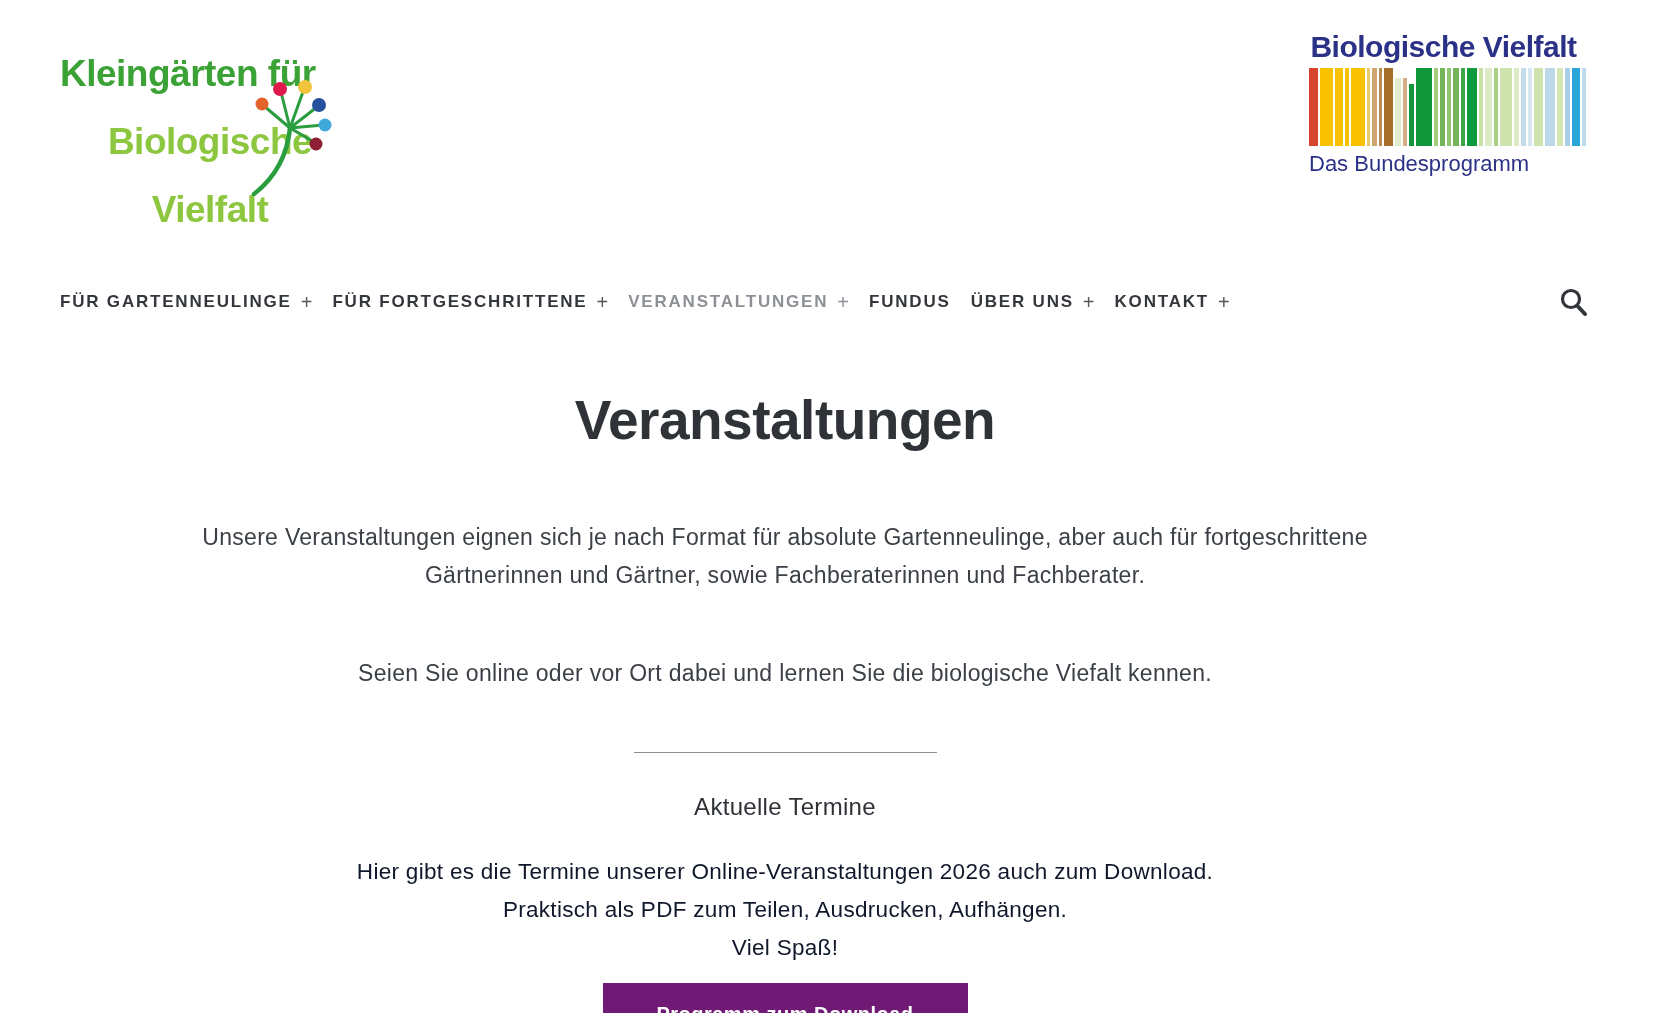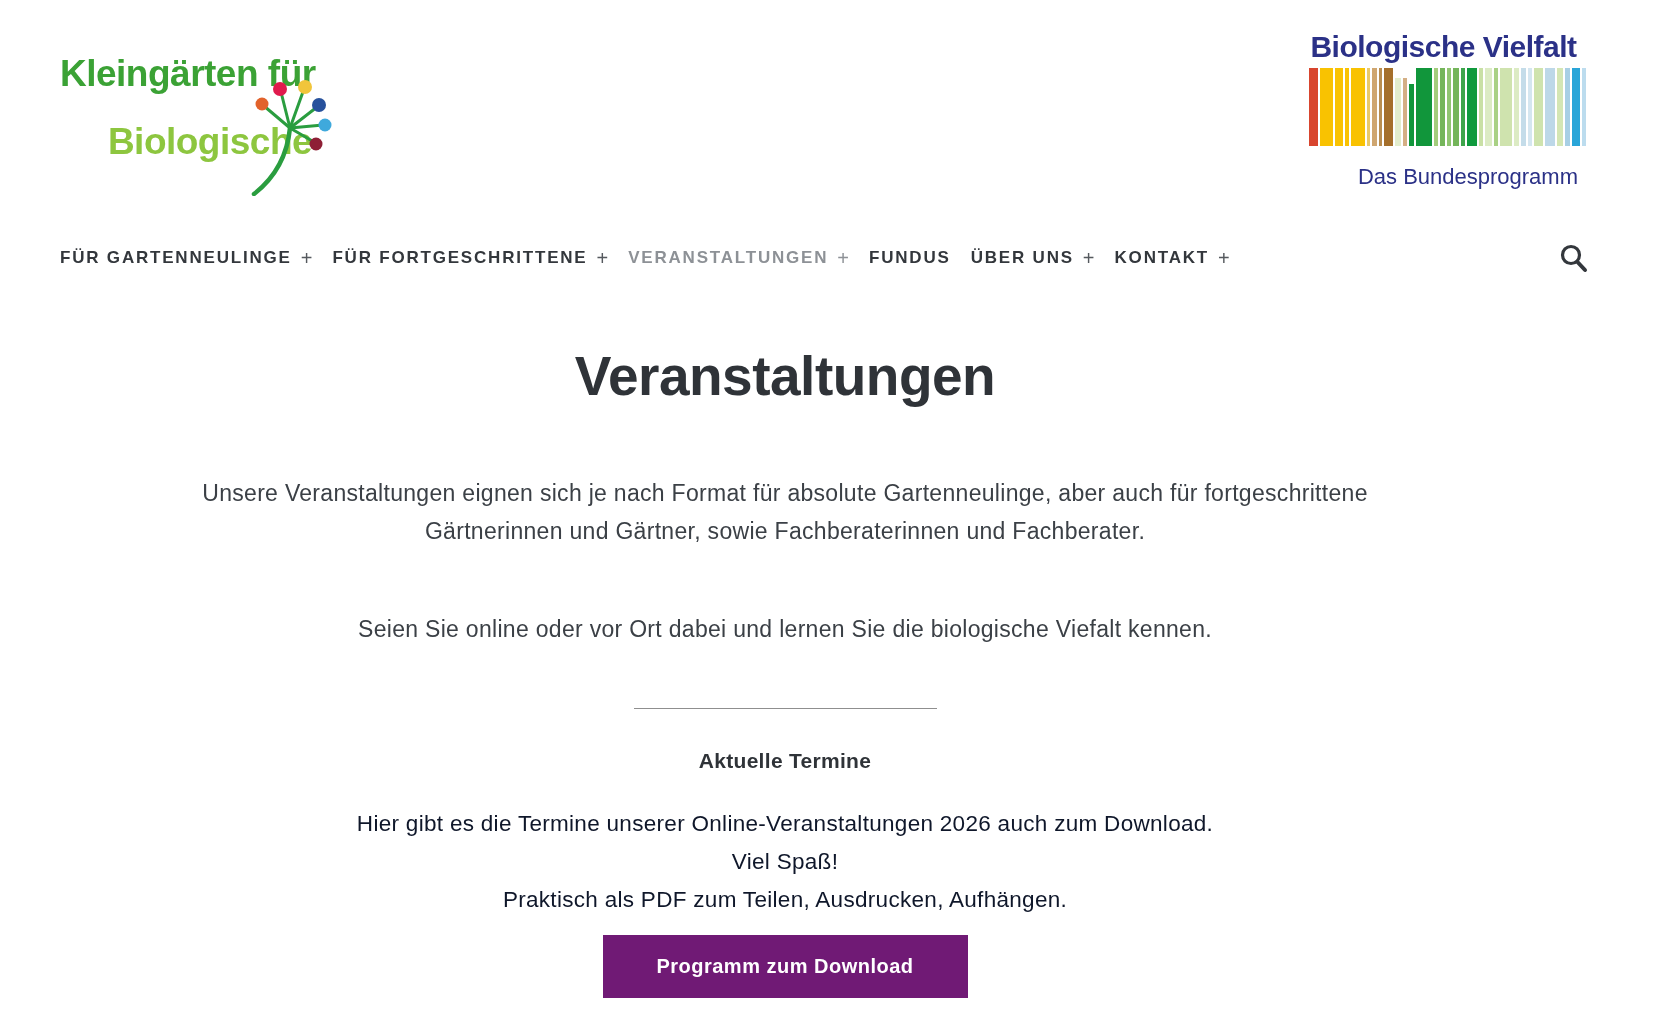--- a/index.html
+++ b/index.html
@@ -51,24 +51,23 @@
   }
   .barcode {
     margin-top: 4px;
     height: 78px;
     display: flex;
     align-items: flex-start;
     gap: 2px;
   }
   .barcode .bar { height: 100%; flex: 0 0 auto; }
   .plogo-sub {
-    margin-top: 18px;
+    margin-top: 5px;
     color: #2b3187;
     font-size: 22px;
-    text-align: right;
   }
 
   
   .nav {
     display: flex;
     align-items: center;
     gap: 20px;
     padding: 0 73px 0 60px;
     margin-top: 48px;
     height: 40px;
@@ -123,22 +122,22 @@
   }
   .intro.second { margin-top: 60px; }
   .divider {
     width: 303px;
     border: none;
     border-top: 1px solid #8f8f8f;
     margin: 60px auto 0;
   }
   .section-title {
     margin: 40px 0 0 0;
-    font-size: 21px;
-    font-weight: bold;
+    font-size: 24px;
+    font-weight: normal;
     letter-spacing: 0.3px;
     color: #2f3338;
   }
   .termine-line {
     margin: 0;
     font-size: 22.5px;
     line-height: 38px;
     letter-spacing: 0.3px;
     color: #0f172a;
   }
@@ -162,20 +161,21 @@
 </head>
 <body>
 
 <div class="site">
 
   <header class="header">
 
     <div class="logo-left">
       <div class="l1">Kleingärten für</div>
       <div class="l2">Biologische</div>
+      <div class="l3">Vielfalt</div>
       <svg class="flower" viewBox="0 0 92 120" fill="none">
         <path d="M12 118 C 30 104, 45 82, 48 52" stroke="#2a9d3f" stroke-width="4.5" stroke-linecap="round"></path>
         <path d="M48 52 L 22 30" stroke="#2a9d3f" stroke-width="3" stroke-linecap="round"></path>
         <path d="M48 52 L 39 16" stroke="#2a9d3f" stroke-width="3" stroke-linecap="round"></path>
         <path d="M48 52 L 62 13" stroke="#2a9d3f" stroke-width="3" stroke-linecap="round"></path>
         <path d="M48 52 L 75 31" stroke="#2a9d3f" stroke-width="3" stroke-linecap="round"></path>
         <path d="M48 52 L 81 49" stroke="#2a9d3f" stroke-width="3" stroke-linecap="round"></path>
         <path d="M48 52 L 72 66" stroke="#2a9d3f" stroke-width="3" stroke-linecap="round"></path>
         <circle cx="20" cy="28" r="6.5" fill="#e2622b"></circle>
         <circle cx="38" cy="13" r="7" fill="#e01a4d"></circle>
@@ -265,22 +265,22 @@
 
     <p class="intro">Unsere Veranstaltungen eignen sich je nach Format für absolute Gartenneulinge, aber auch für fortgeschrittene Gärtnerinnen und Gärtner, sowie Fachberaterinnen und Fachberater.</p>
     <p class="intro second">Seien Sie online oder vor Ort dabei und lernen Sie die biologische Viefalt kennen.</p>
 
     <hr class="divider">
 
     <h2 class="section-title">Aktuelle Termine</h2>
 
     <div class="termine-block">
       <p class="termine-line">Hier gibt es die Termine unserer Online-Veranstaltungen 2026 auch zum Download.</p>
+      <p class="termine-line">Praktisch als PDF zum Teilen, Ausdrucken, Aufhängen.</p>
       <p class="termine-line">Viel Spaß!</p>
-      <p class="termine-line">Praktisch als PDF zum Teilen, Ausdrucken, Aufhängen.</p>
     </div>
 
     <button class="download-btn">Programm zum Download</button>
 
     <div class="bottom-space"></div>
   </main>
 
 </div>
 
 </body></html>

